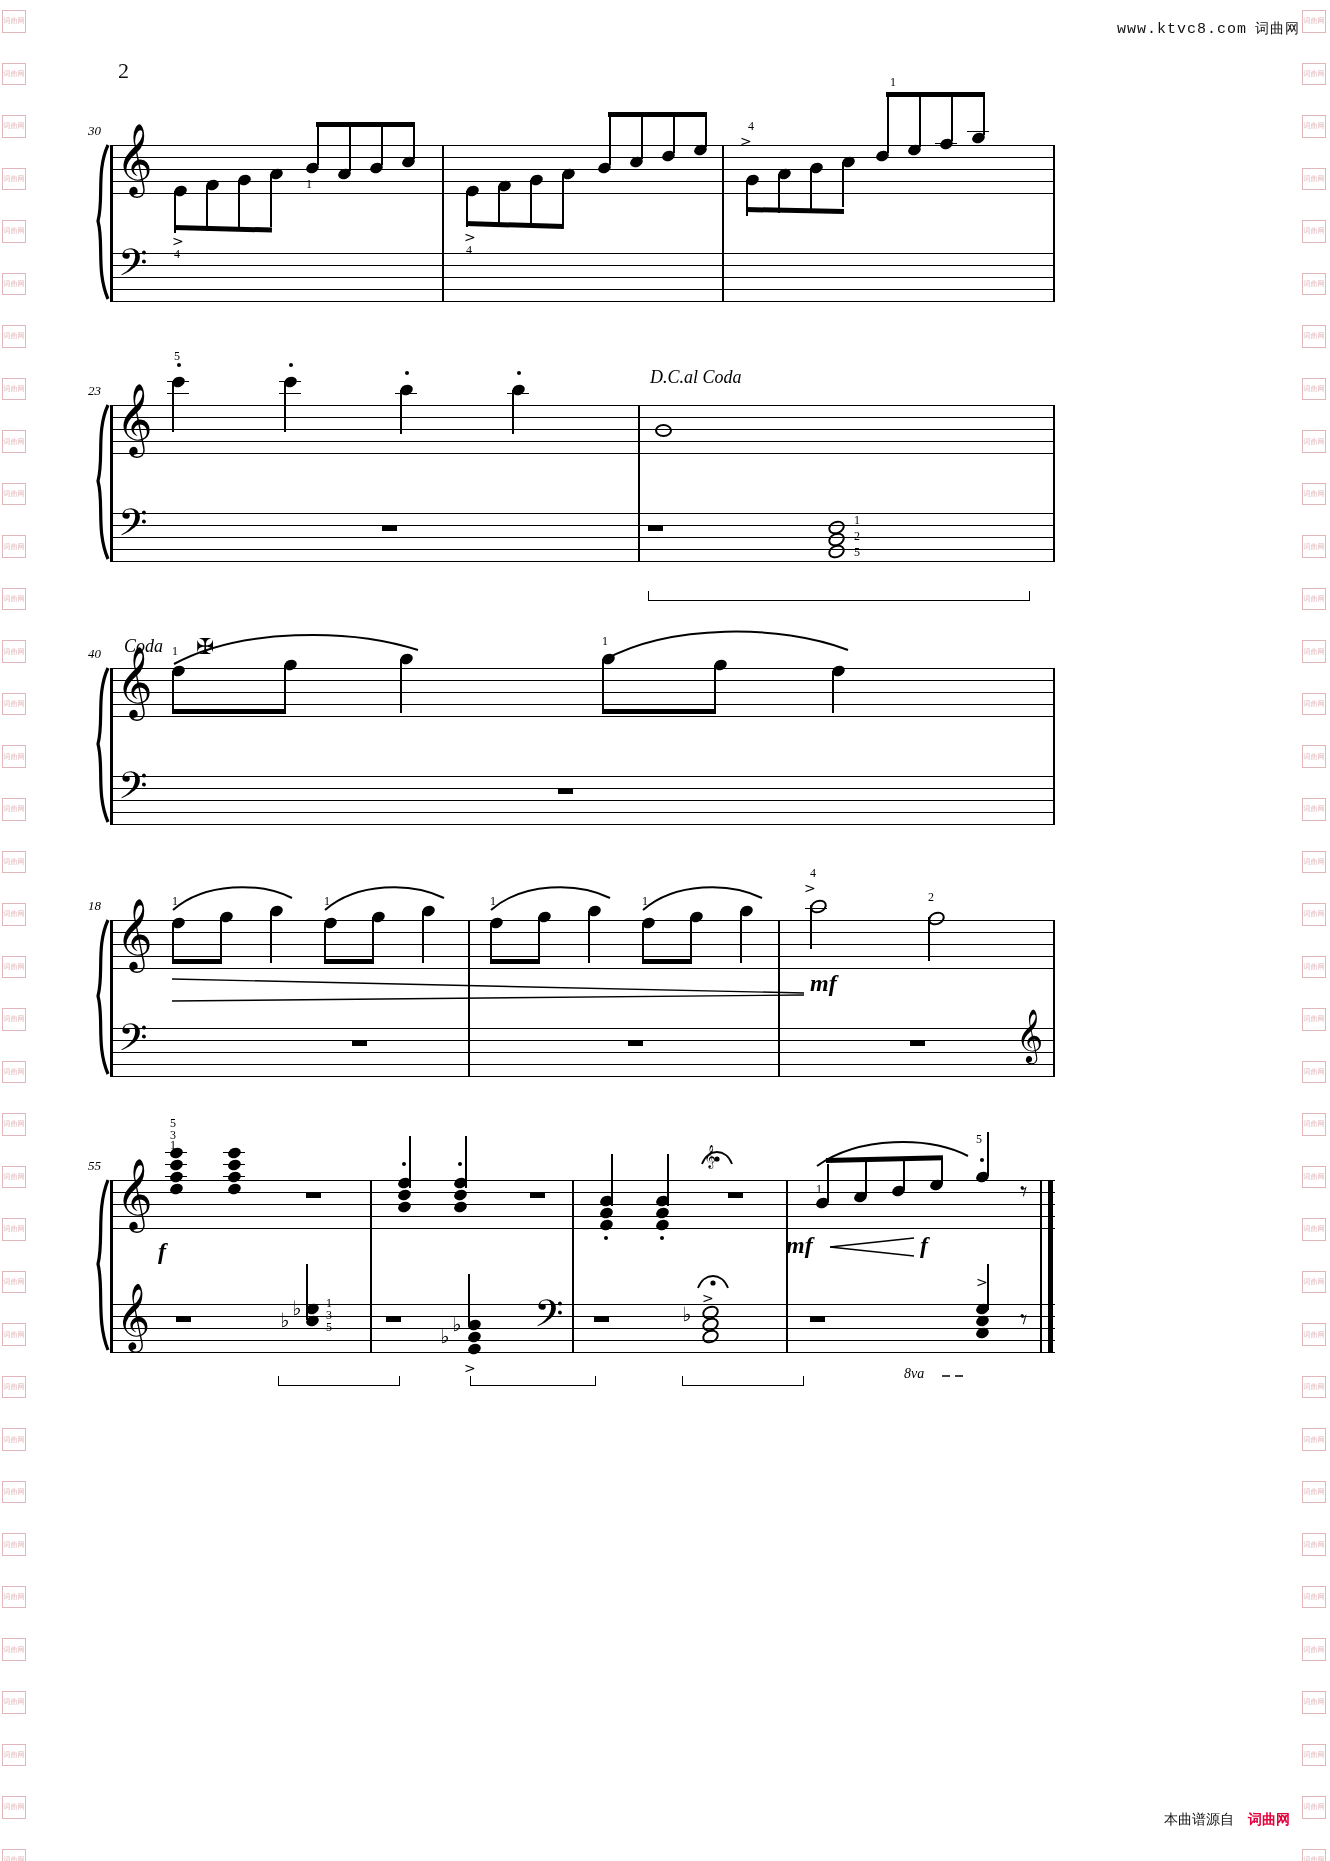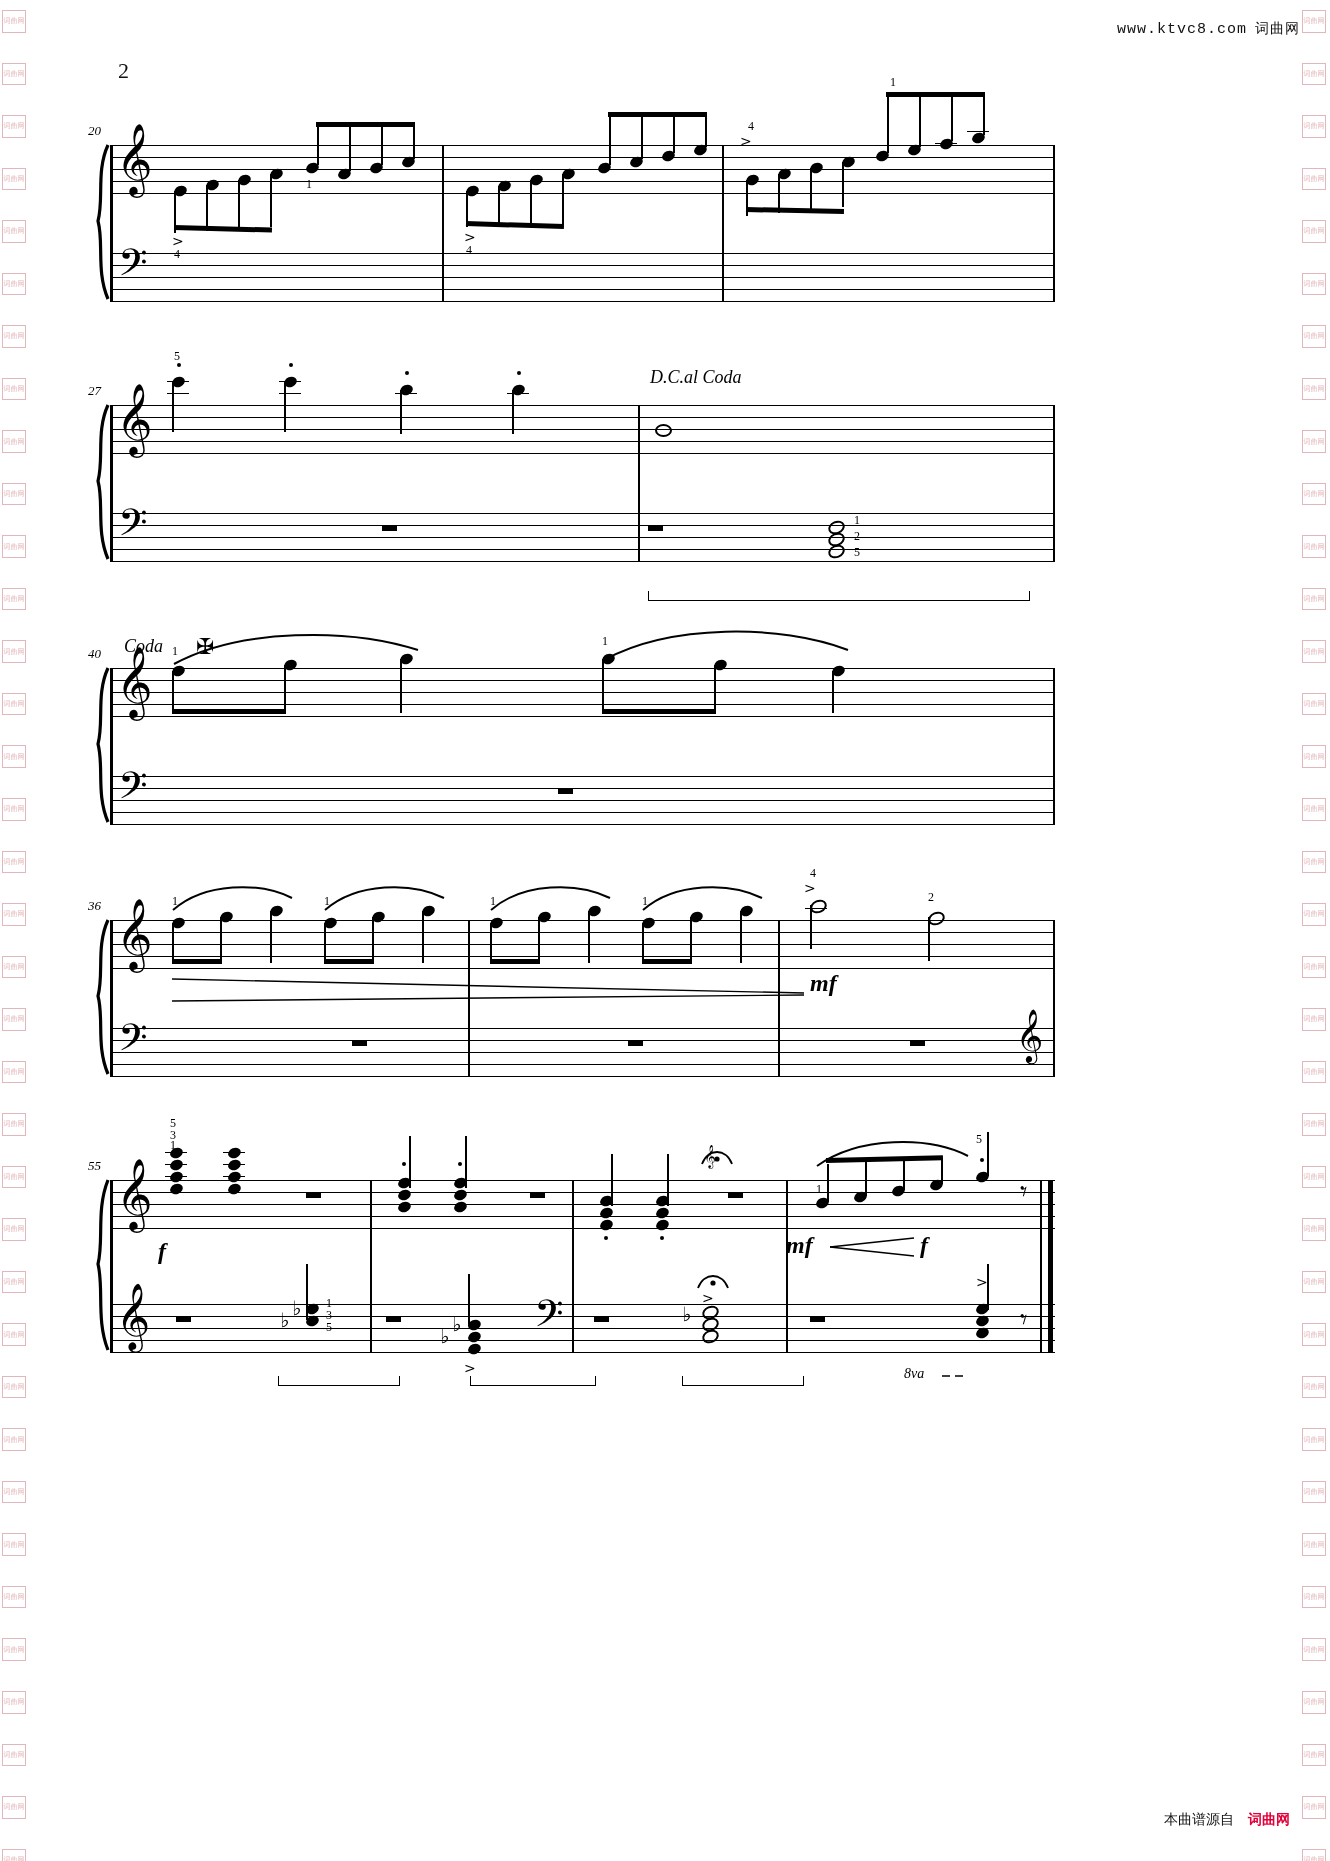--- a/index.html
+++ b/index.html
@@ -199,21 +199,21 @@
     <div class="wm-box">词曲网</div>
     <div class="wm-box">词曲网</div>
   </div>
 
 <div class="site-url">
   <span>www.ktvc8.com</span><span class="cn">词曲网</span>
 </div>
 <div class="page-number">2</div>
 
 <div class="system" style="top:145px;">
-  <div class="measure-num" style="left:-22px;top:-22px;">20</div>
+  <div class="measure-num" style="left:-22px;top:-22px;">30</div>
 
   <svg class="brace" width="22" height="160" style="left:-20px;top:-2px;">
     <path d="M18 2 C6 28, 14 56, 8 78 C14 100, 6 128, 18 156" stroke="#000" stroke-width="3.2" fill="none"></path>
   </svg>
   <div class="sysbar" style="top:0px;height:156px;"></div>
 
   <div class="staff" style="top:0px;">
     <div class="line"></div>
     <div class="line"></div>
     <div class="line"></div>
@@ -300,21 +300,21 @@
     <div class="line"></div>
     <div class="clef bass" style="left:8px;top:-9px;">𝄢</div>
   </div>
 
   <div class="barline" style="left:332px;top:0px;height:156px;"></div>
   <div class="barline" style="left:612px;top:0px;height:156px;"></div>
   <div class="barline" style="left:943px;top:0px;height:156px;"></div>
 </div>
 
 <div class="system" style="top:405px;">
-  <div class="measure-num" style="left:-22px;top:-22px;">27</div>
+  <div class="measure-num" style="left:-22px;top:-22px;">23</div>
   <svg class="brace" width="22" height="160" style="left:-20px;top:-2px;">
     <path d="M18 2 C6 28, 14 56, 8 78 C14 100, 6 128, 18 156" stroke="#000" stroke-width="3.2" fill="none"></path>
   </svg>
   <div class="sysbar" style="top:0px;height:156px;"></div>
 
   <div class="staff" style="top:0px;">
     <div class="line"></div>
     <div class="line"></div>
     <div class="line"></div>
     <div class="line"></div>
@@ -422,21 +422,21 @@
     <div class="line"></div>
     <div class="line"></div>
     <div class="clef bass" style="left:8px;top:-9px;">𝄢</div>
     <div class="rest-measure" style="left:448px;top:12px;"></div>
   </div>
 
   <div class="barline" style="left:943px;top:0px;height:156px;"></div>
 </div>
 
 <div class="system" style="top:920px;">
-  <div class="measure-num" style="left:-22px;top:-22px;">36</div>
+  <div class="measure-num" style="left:-22px;top:-22px;">18</div>
   <svg class="brace" width="22" height="160" style="left:-20px;top:-2px;">
     <path d="M18 2 C6 28, 14 56, 8 78 C14 100, 6 128, 18 156" stroke="#000" stroke-width="3.2" fill="none"></path>
   </svg>
   <div class="sysbar" style="top:0px;height:156px;"></div>
 
   <div class="staff" style="top:0px;">
     <div class="line"></div>
     <div class="line"></div>
     <div class="line"></div>
     <div class="line"></div>

